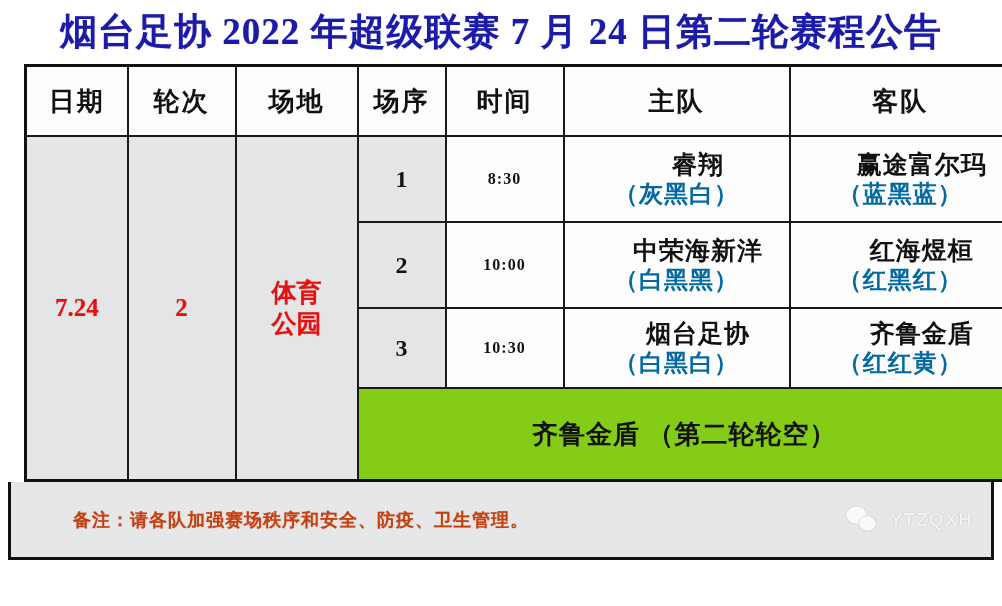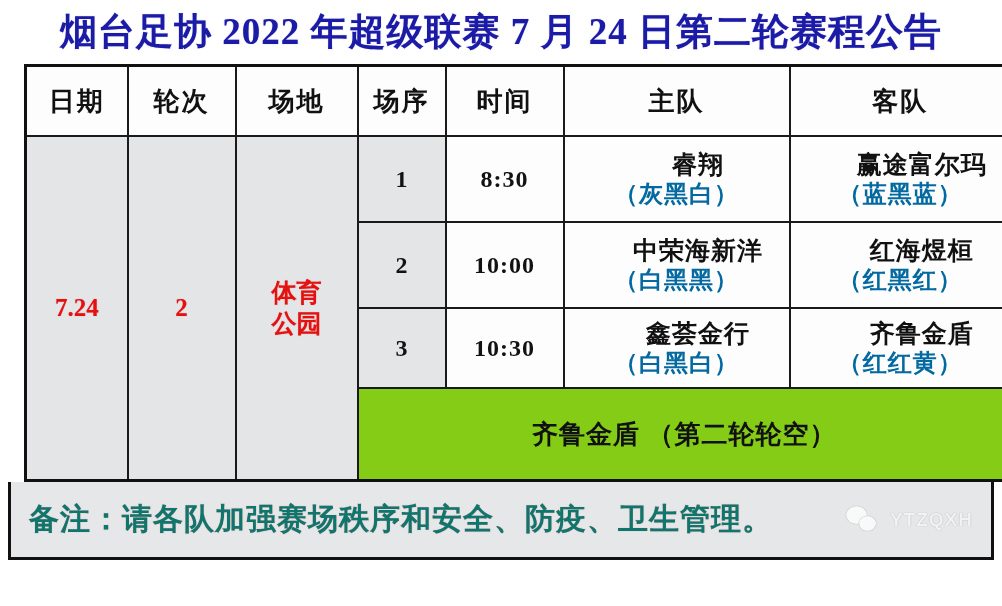--- a/index.html
+++ b/index.html
@@ -75,21 +75,21 @@
     text-shadow: 0 0 1px rgba(229,17,17,0.4);
   }
   .red-big .venue-line { display: block; }
 
   .seq {
     font-size: 24px;
     font-weight: bold;
     color: #121212;
   }
   .time {
-    font-size: 24px;
+    font-size: 16px;
     font-weight: bold;
     color: #121212;
     letter-spacing: 1px;
   }
   .team {
     line-height: 1.18;
     padding: 4px 0;
   }
   .team .team-name {
     display: block;
@@ -126,25 +126,26 @@
     box-sizing: border-box;
     background: #e6e7e8;
     border: 3px solid #111111;
     border-top: none;
     display: flex;
     align-items: center;
     justify-content: space-between;
     padding: 0 18px 0 18px;
   }
   .note-text {
-    font-size: 30px;
-    font-weight: bold;
-    color: #0f766e;
+    font-size: 18px;
+    font-weight: bold;
+    color: #c2410c;
     letter-spacing: 1px;
     text-shadow: 0 0 1px rgba(224,16,16,0.35);
+    margin-left: 44px;
   }
   .watermark {
     display: flex;
     align-items: center;
     gap: 10px;
     opacity: 0.95;
   }
   .wechat-icon {
     width: 34px;
     height: 28px;
@@ -232,21 +233,21 @@
         <td class="cell-white team">
           <span class="team-name">红海煜桓</span>
           <span class="team-kit">（红黑红）</span>
         </td>
       </tr>
 
       <tr class="row-match-3">
         <td class="cell-gray seq">3</td>
         <td class="cell-white time">10:30</td>
         <td class="cell-white team">
-          <span class="team-name">鑫荟金行</span>
+          <span class="team-name">烟台足协</span>
           <span class="team-kit">（白黑白）</span>
         </td>
         <td class="cell-white team">
           <span class="team-name">齐鲁金盾</span>
           <span class="team-kit">（红红黄）</span>
         </td>
       </tr>
 
       <tr>
         <td class="bye-cell" colspan="4">齐鲁金盾 （第二轮轮空）</td>

